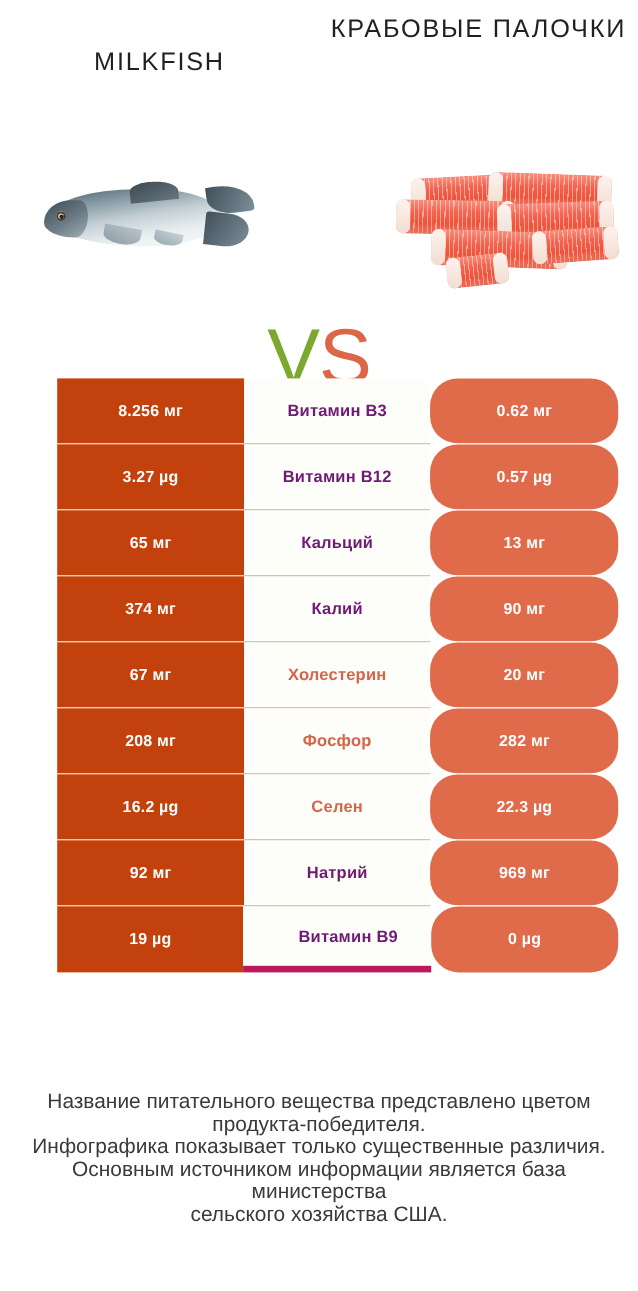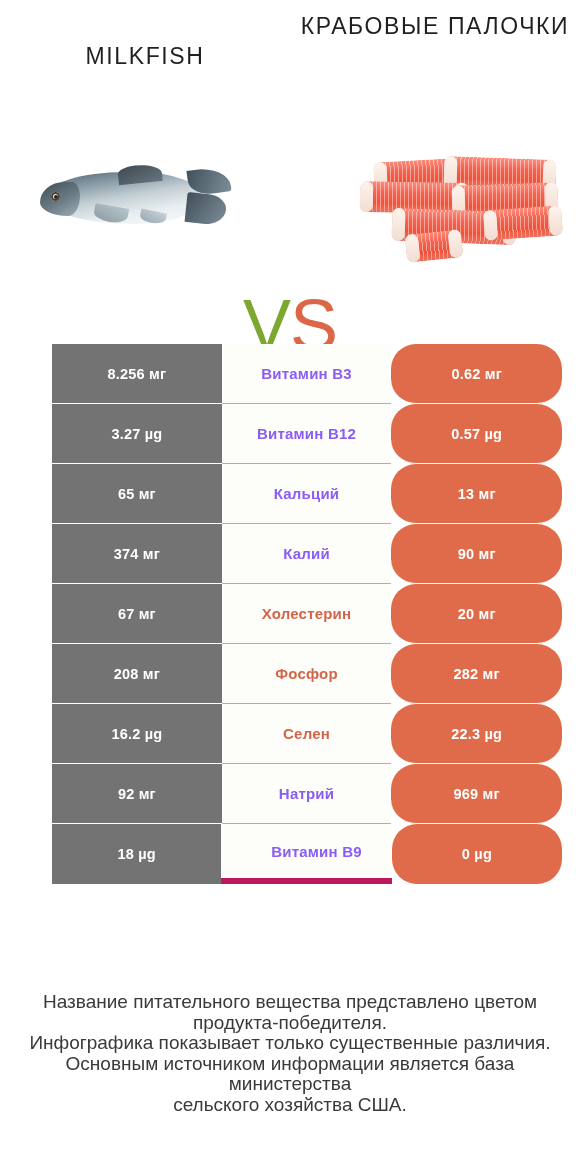--- a/index.html
+++ b/index.html
@@ -209,41 +209,41 @@
     box-sizing: border-box;
     display: flex;
     align-items: center;
     justify-content: center;
     font-size: 14.5px;
     font-weight: 600;
     letter-spacing: .2px;
   }
   .cell-left {
     width: 181px;
-    background: #737373;
+    background: #c2410c;
     color: #ffffff;
     border-bottom: 1.5px solid #ffffff;
     margin-left: 34px;
   }
   .cell-mid {
     width: 181px;
     background: #FDFDFA;
     font-size: 15px;
   }
   .cell-right {
     width: 182px;
     background: #DF6B4A;
     color: #ffffff;
     border-bottom: 1.5px solid #ffffff;
     border-radius: 25px;
   }
   .row:last-child .cell-left,
   .row:last-child .cell-right { border-bottom: none; }
 
-  .cell-mid.win-left  { color: #8b5cf6; border-bottom: 1px solid #A8BE6A; text-align: right; }
+  .cell-mid.win-left  { color: #701a75; border-bottom: 1px solid #A8BE6A; text-align: right; }
   .cell-mid.win-right { color: #D4654A; border-bottom: 1px solid #E49B83; }
   .row:last-child .cell-mid { border-bottom: 6px solid #be185d; padding-left: 20px; }
 
   
   .footer {
     position: absolute;
     left: 28px;
     top: 992px;
     width: 524px;
     text-align: center;
@@ -350,21 +350,21 @@
       <div class="cell cell-left">16.2 µg</div>
       <div class="cell cell-mid win-right">Селен</div>
       <div class="cell cell-right">22.3 µg</div>
     </div>
     <div class="row">
       <div class="cell cell-left">92 мг</div>
       <div class="cell cell-mid win-left">Натрий</div>
       <div class="cell cell-right">969 мг</div>
     </div>
     <div class="row">
-      <div class="cell cell-left">18 µg</div>
+      <div class="cell cell-left">19 µg</div>
       <div class="cell cell-mid win-left">Витамин B9</div>
       <div class="cell cell-right">0 µg</div>
     </div>
   </div>
 
 <div class="footer">
   <p>Название питательного вещества представлено цветом</p>
   <p>продукта-победителя.</p>
   <p>Инфографика показывает только существенные различия.</p>
   <p>Основным источником информации является база министерства</p>

